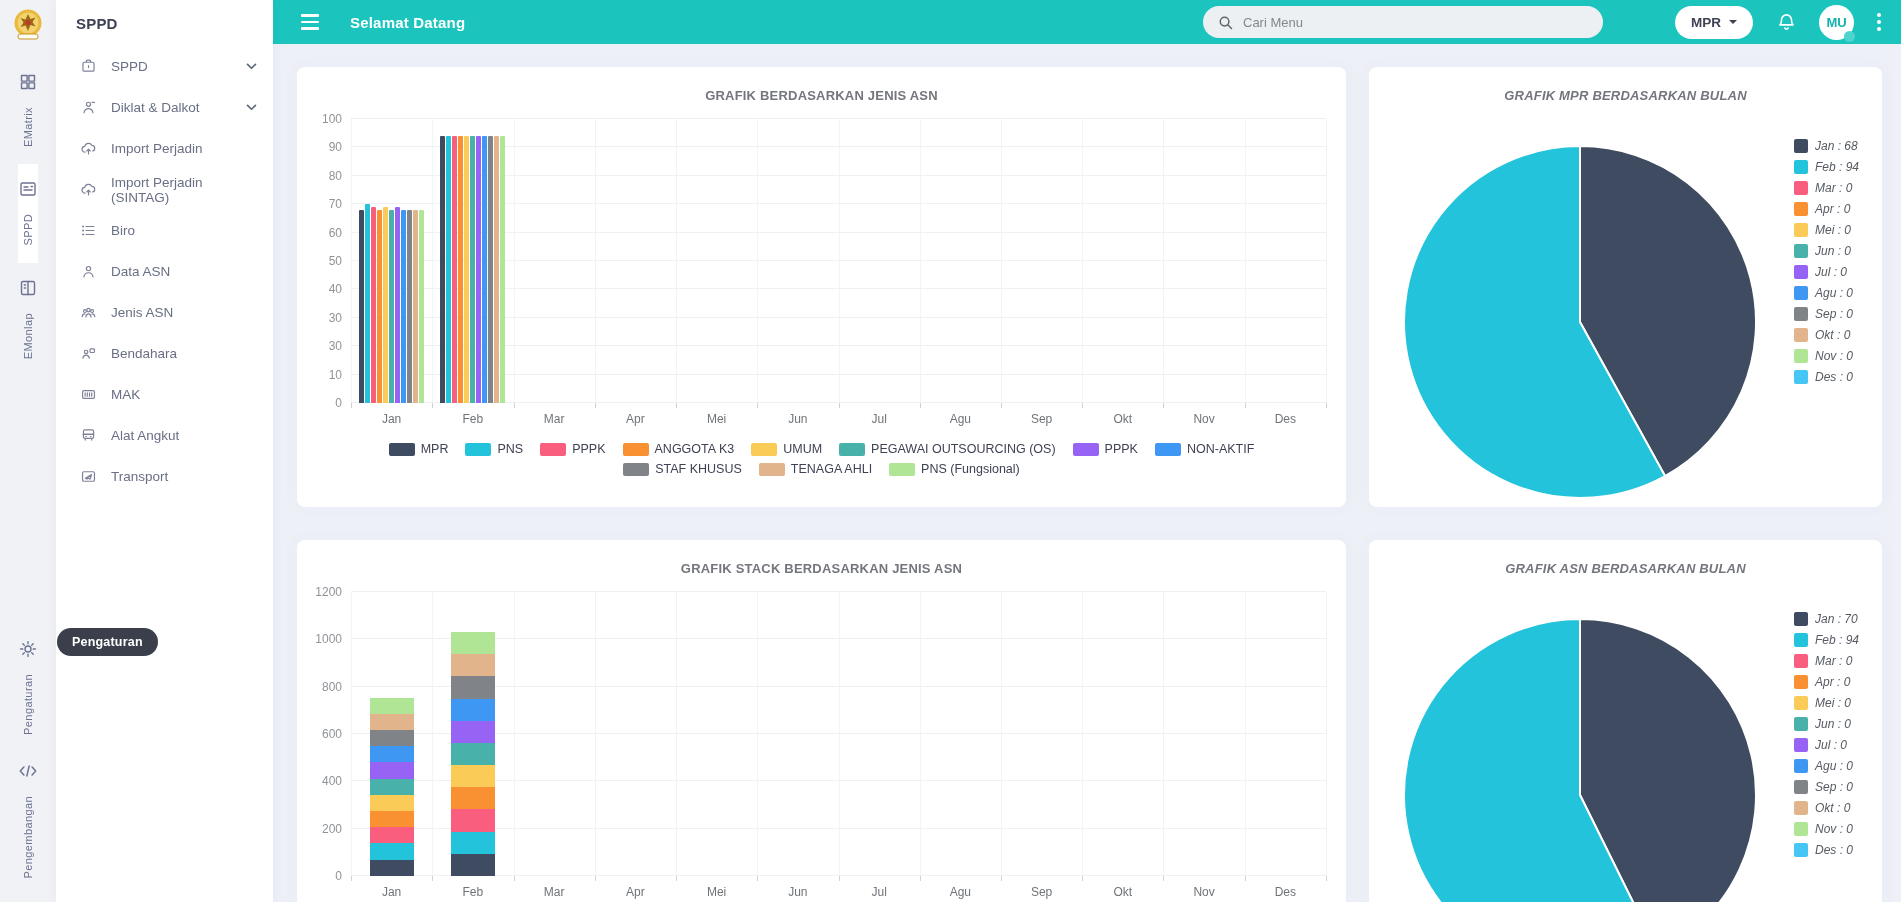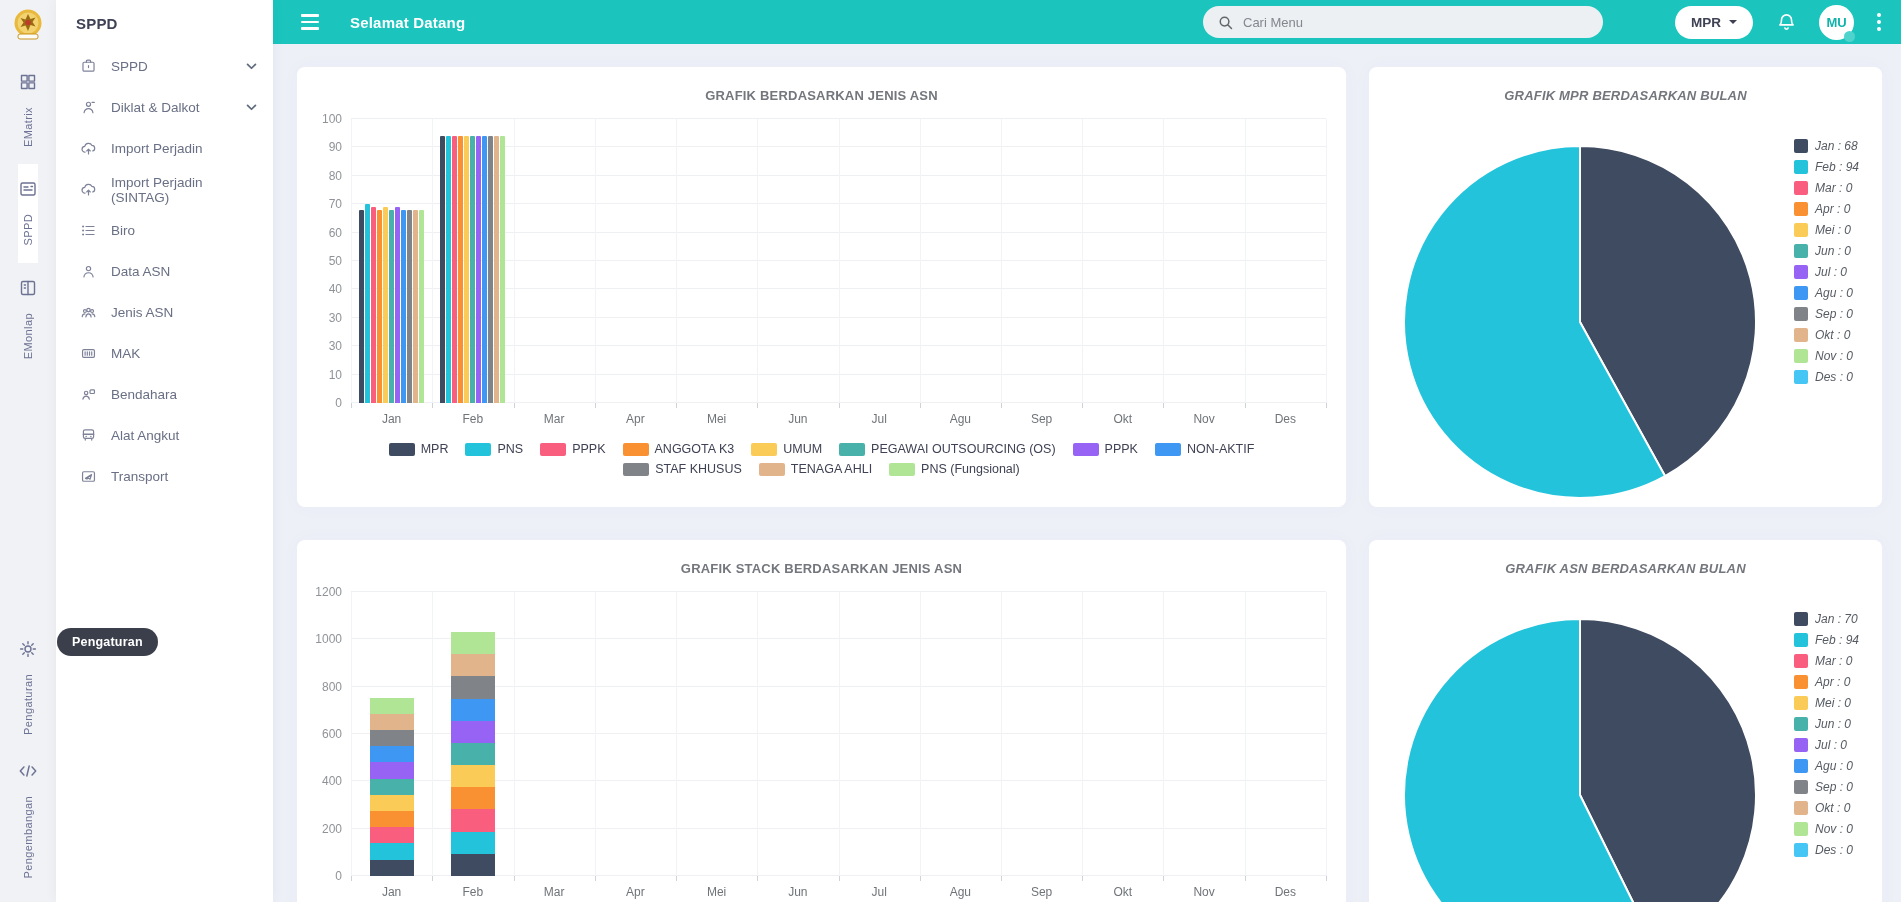--- a/index.html
+++ b/index.html
@@ -222,36 +222,36 @@
               <circle cx="10" cy="7.2" r="2"></circle>
               <path d="M2.6 14.8c.3-2 1.5-3.1 3.2-3.1M17.4 14.8c-.3-2-1.5-3.1-3.2-3.1M6.9 15.3c.3-2.4 1.4-3.7 3.1-3.7s2.8 1.3 3.1 3.7"></path>
             </svg>
           </span>
      <span>Jenis ASN</span>
 
    </div>
         <div class="side-item">
      <span class="icon ">
             <svg viewBox="0 0 20 20" fill="none" stroke="currentColor" stroke-width="1.4" stroke-linecap="round" stroke-linejoin="round">
-              <rect x="3" y="5.5" width="14" height="9" rx="1.5"></rect>
-              <path d="M6 8v4M8.6 8v4M11.2 8v4M13.8 8v4"></path>
-            </svg>
-          </span>
-     <span>MAK</span>
-
-   </div>
-        <div class="side-item">
-     <span class="icon ">
-            <svg viewBox="0 0 20 20" fill="none" stroke="currentColor" stroke-width="1.4" stroke-linecap="round" stroke-linejoin="round">
               <circle cx="7.2" cy="8.2" r="2"></circle>
               <path d="M3.4 15.4c.4-2.4 1.8-3.6 3.8-3.6s3.4 1.2 3.8 3.6"></path>
               <rect x="11.8" y="4.6" width="5.2" height="4.2" rx="1"></rect>
             </svg>
           </span>
      <span>Bendahara</span>
+
+   </div>
+        <div class="side-item">
+     <span class="icon ">
+            <svg viewBox="0 0 20 20" fill="none" stroke="currentColor" stroke-width="1.4" stroke-linecap="round" stroke-linejoin="round">
+              <rect x="3" y="5.5" width="14" height="9" rx="1.5"></rect>
+              <path d="M6 8v4M8.6 8v4M11.2 8v4M13.8 8v4"></path>
+            </svg>
+          </span>
+     <span>MAK</span>
 
    </div>
         <div class="side-item">
      <span class="icon ">
             <svg viewBox="0 0 20 20" fill="none" stroke="currentColor" stroke-width="1.4" stroke-linecap="round" stroke-linejoin="round">
               <rect x="4" y="3.4" width="12" height="10" rx="2"></rect>
               <path d="M4 8.6h12M7.2 11.2h.02M12.8 11.2h.02" stroke-width="1.8"></path>
               <path d="M6.2 13.4v2M13.8 13.4v2"></path>
             </svg>
           </span>

